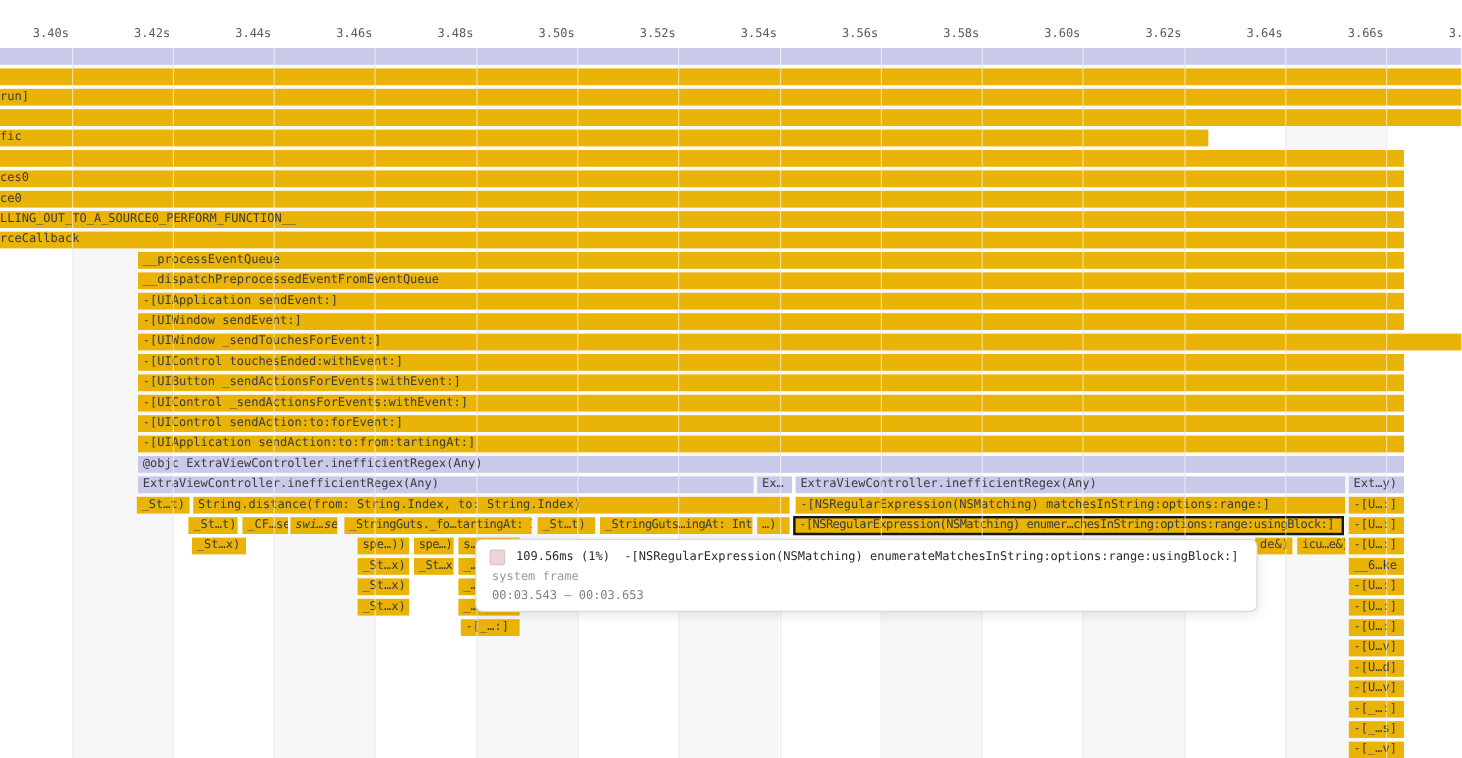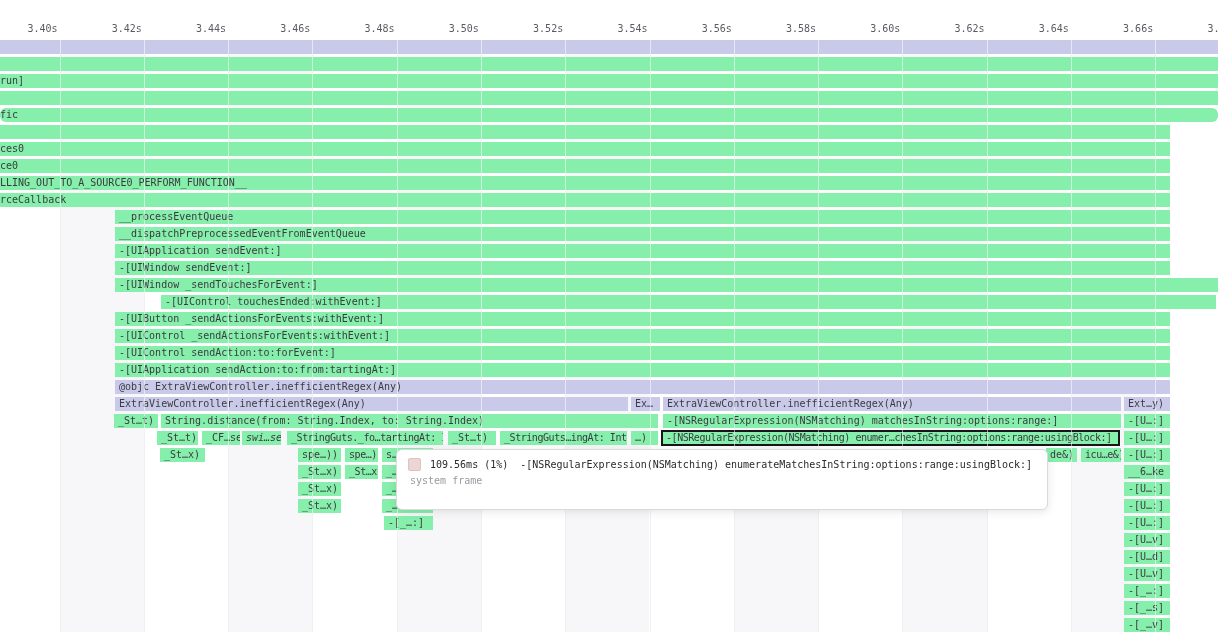--- a/index.html
+++ b/index.html
@@ -4,21 +4,21 @@
 <style>
   html,body{margin:0;padding:0;background:#fff;}
   .stage{position:relative;width:1218px;height:632px;background:#ffffff;overflow:hidden;
          font-family:"DejaVu Sans Mono","Liberation Mono",monospace;}
   .tick{position:absolute;top:23px;font-size:10px;color:#5a5a62;transform:translateX(-100%);
         white-space:pre;z-index:2;}
   .stripe{position:absolute;top:40px;bottom:0;background:#f7f7fa;z-index:0;}
   .gl{position:absolute;top:40px;bottom:0;width:1px;background:#dfdfe7;z-index:1;}
   .glo{position:absolute;top:40px;bottom:0;width:1px;background:rgba(255,255,255,0.55);z-index:5;}
   .bar{position:absolute;height:14px;z-index:2;overflow:hidden;box-sizing:border-box;}
-  .pink{background:#86efac;}
+  .pink{background:#eab308;}
   .purple{background:#c9cae9;}
   .sel{border:2px solid #17171a;z-index:4;}
   .bl{display:block;font-size:10px;line-height:14px;color:#3b3b3f;padding-left:4px;white-space:pre;}
   .sel .bl{line-height:11px;padding-left:3px;}
   .pad0{padding-left:0;}
   .tight{letter-spacing:-0.45px;}
   .tooltip{position:absolute;left:396px;top:449px;width:652px;height:61px;background:#ffffff;
            border:1px solid #d9d9de;border-radius:6px;box-shadow:0 2px 10px rgba(0,0,0,0.10);
            z-index:10;box-sizing:border-box;padding:6px 11px;font-size:10px;color:#2a2a2e;}
   .tt1{display:flex;align-items:center;height:17px;white-space:pre;}
@@ -77,21 +77,21 @@
       </div>
       <div class="bar pink" style="left: 0px; width: 1218px; top: 57px;">
         <span class="bl"></span>
       </div>
       <div class="bar pink" style="left: 0px; width: 1218px; top: 74px;">
         <span class="bl pad0">run]</span>
       </div>
       <div class="bar pink" style="left: 0px; width: 1218px; top: 91px;">
         <span class="bl"></span>
       </div>
-      <div class="bar pink" style="left: 0px; width: 1218px; top: 108px; border-radius: 6px;">
+      <div class="bar pink" style="left: 0px; width: 1007px; top: 108px;">
         <span class="bl pad0">fic</span>
       </div>
       <div class="bar pink" style="left: 0px; width: 1170px; top: 125px;">
         <span class="bl"></span>
       </div>
       <div class="bar pink" style="left: 0px; width: 1170px; top: 142px;">
         <span class="bl pad0">ces0</span>
       </div>
       <div class="bar pink" style="left: 0px; width: 1170px; top: 159px;">
         <span class="bl pad0">ce0</span>
@@ -110,21 +110,21 @@
       </div>
       <div class="bar pink" style="left: 115px; width: 1055px; top: 244px;">
         <span class="bl">-[UIApplication sendEvent:]</span>
       </div>
       <div class="bar pink" style="left: 115px; width: 1055px; top: 261px;">
         <span class="bl">-[UIWindow sendEvent:]</span>
       </div>
       <div class="bar pink" style="left: 115px; width: 1165px; top: 278px;">
         <span class="bl">-[UIWindow _sendTouchesForEvent:]</span>
       </div>
-      <div class="bar pink" style="left: 115px; width: 1055px; top: 295px; margin-left: 46px;">
+      <div class="bar pink" style="left: 115px; width: 1055px; top: 295px;">
         <span class="bl">-[UIControl touchesEnded:withEvent:]</span>
       </div>
       <div class="bar pink" style="left: 115px; width: 1055px; top: 312px;">
         <span class="bl">-[UIButton _sendActionsForEvents:withEvent:]</span>
       </div>
       <div class="bar pink" style="left: 115px; width: 1055px; top: 329px;">
         <span class="bl">-[UIControl _sendActionsForEvents:withEvent:]</span>
       </div>
       <div class="bar pink" style="left: 115px; width: 1055px; top: 346px;">
         <span class="bl">-[UIControl sendAction:to:forEvent:]</span>
@@ -278,14 +278,15 @@
       <div class="glo" style="left: 1070.9px;"></div>
       <div class="glo" style="left: 1155.2px;"></div>
     </div>
 
   <div class="tooltip">
     <div class="tt1">
       <span class="sw"></span>
       <span>109.56ms (1%)  -[NSRegularExpression(NSMatching) enumerateMatchesInString:options:range:usingBlock:]</span>
     </div>
     <div class="tt2">system frame</div>
+    <div class="tt3">00:03.543 — 00:03.653</div>
   </div>
 </div>
 
 </body></html>

